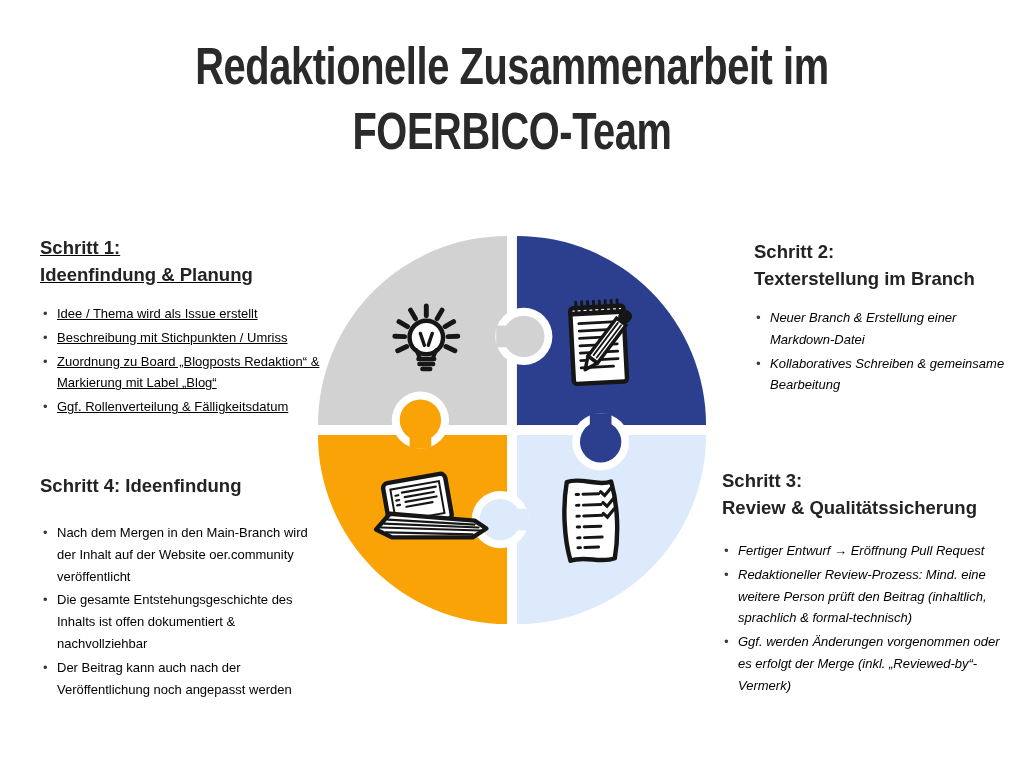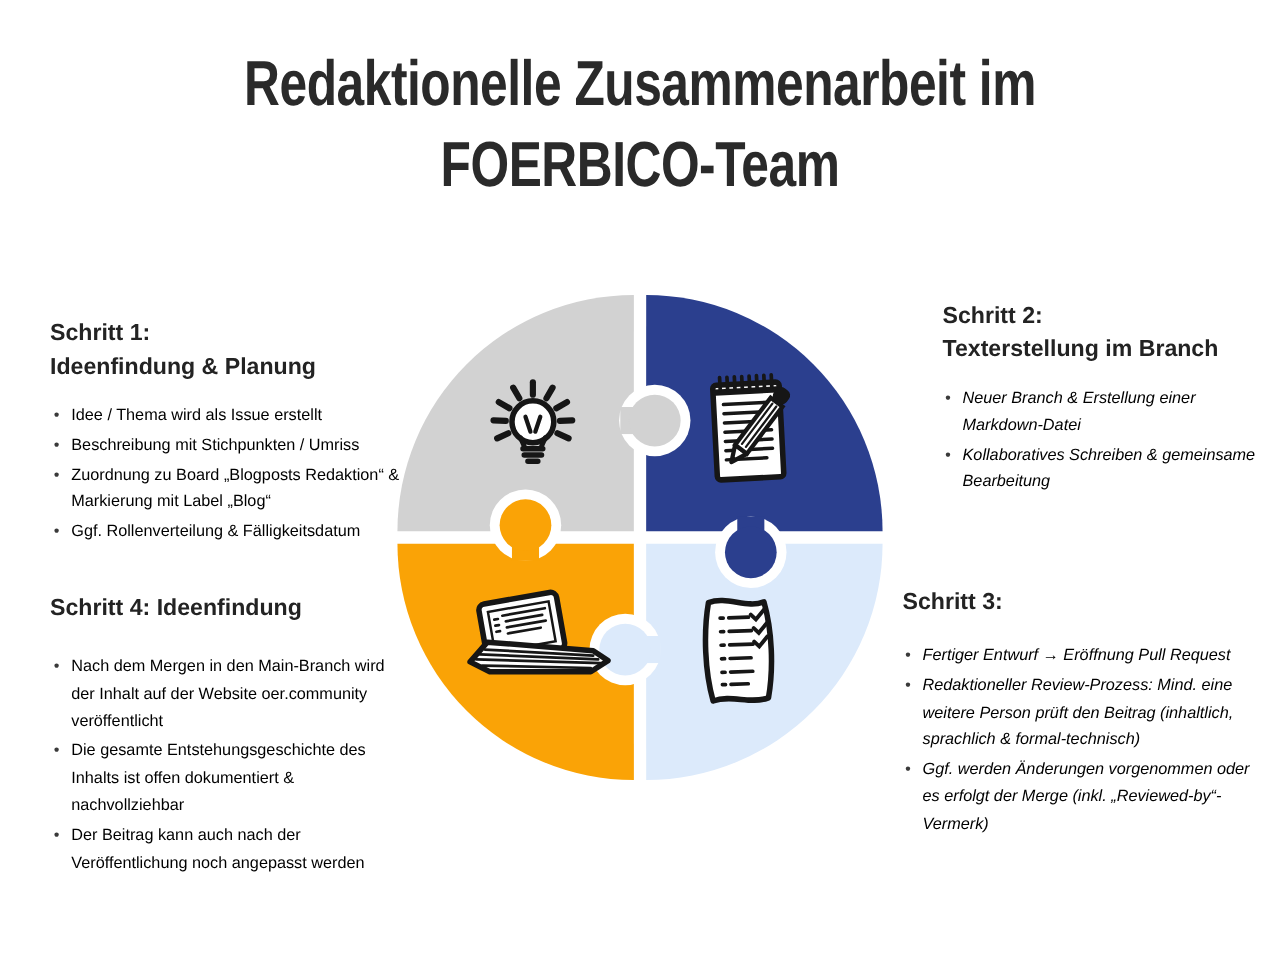--- a/index.html
+++ b/index.html
@@ -19,21 +19,21 @@
   .step{position:absolute;}
   .step h2{margin:0 0 15px 0;font-size:18.5px;line-height:27px;font-weight:700;color:#232323;}
   .step h2 span{display:block;}
   .step ul{list-style:none;margin:0;padding:0;}
   .step li{
     position:relative;font-size:13px;line-height:21.8px;color:#000000;
     padding-left:17px;margin-bottom:2px;
   }
   .step li::before{content:"•";position:absolute;left:3px;top:0;color:#3a3a3a;}
 
-  .step-1{left:40px;top:252px;width:282px;}
+  .step-1{left:40px;top:234px;width:282px;text-decoration:underline;}
   .step-2{left:722px;top:238px;width:262px;margin-left:32px;}
   .step-3{left:722px;top:467px;width:294px;}
   .step-3 h2{margin-bottom:19px;}
   .step-4{left:40px;top:472px;width:285px;}
   .step-4 h2{margin-bottom:23px;}
   .step-2 li,.step-3 li{padding-left:16px;font-style:italic;}
   .step-2 li::before,.step-3 li::before{left:2px;}
 
   .puzzle{position:absolute;left:315px;top:233px;width:394px;height:394px;}
   .puzzle svg{display:block;width:394px;height:394px;}
@@ -69,20 +69,21 @@
     </h2>
     <ul>
       <li>Neuer Branch &amp; Erstellung einer Markdown-Datei</li>
       <li>Kollaboratives Schreiben &amp; gemeinsame Bearbeitung</li>
     </ul>
   </section>
 
   <section class="step step-3">
     <h2>
       <span>Schritt 3:</span>
+      <span>Review &amp; Qualitätssicherung</span>
     </h2>
     <ul>
       <li>Fertiger Entwurf → Eröffnung Pull Request</li>
       <li>Redaktioneller Review-Prozess: Mind. eine weitere Person prüft den Beitrag (inhaltlich, sprachlich &amp; formal-technisch)</li>
       <li>Ggf. werden Änderungen vorgenommen oder es erfolgt der Merge (inkl. „Reviewed-by“-Vermerk)</li>
     </ul>
   </section>
 
   <section class="step step-4">
     <h2>

